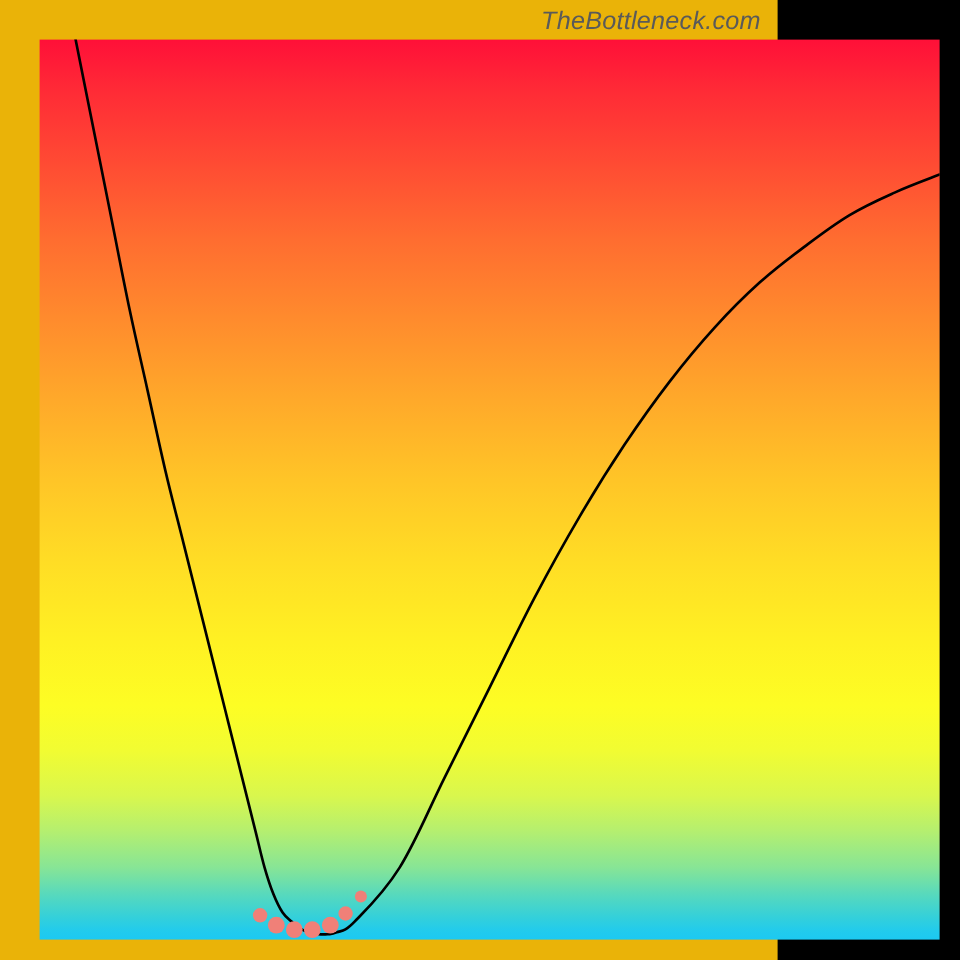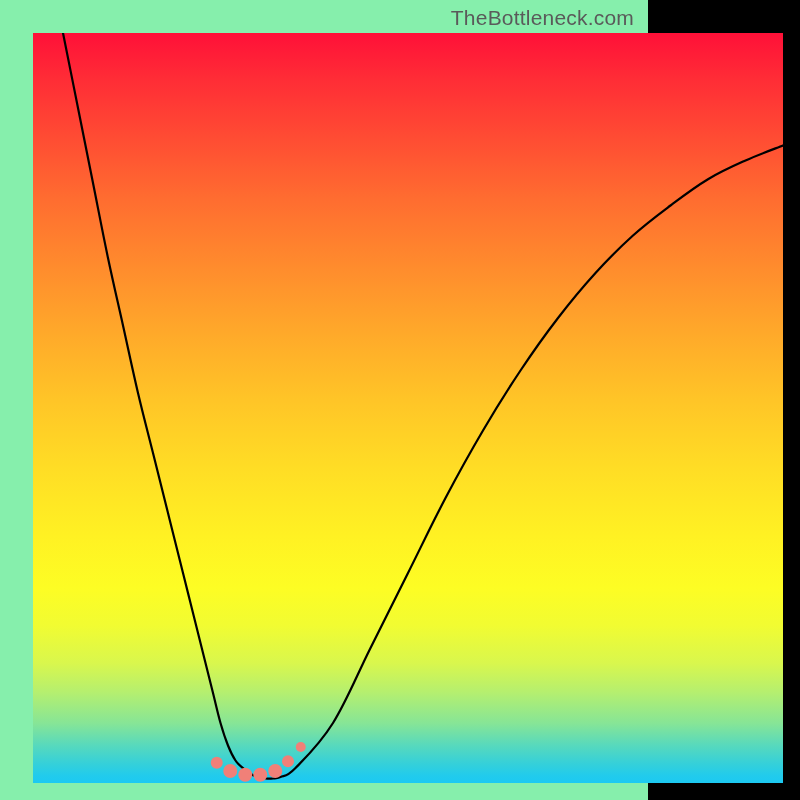--- a/index.html
+++ b/index.html
@@ -8,21 +8,22 @@
     width: 800px;
     height: 800px;
     overflow: hidden;
     background: #000;
     font-family: Arial, Helvetica, sans-serif;
   }
   .outer {
     position: relative;
     width: 648px;
     height: 800px;
-    background: #86efac;
+    background: #eab308;
+    font-style: italic;
   }
   .plot {
     position: absolute;
     left: 33px;
     top: 33px;
     width: 750px;
     height: 750px;
     background: linear-gradient(
       to bottom,
       #ff1038 0%,

